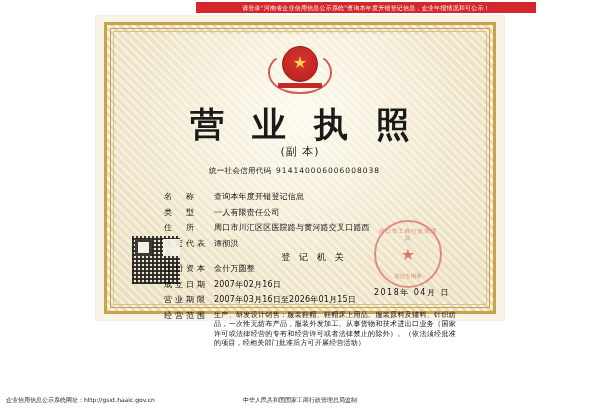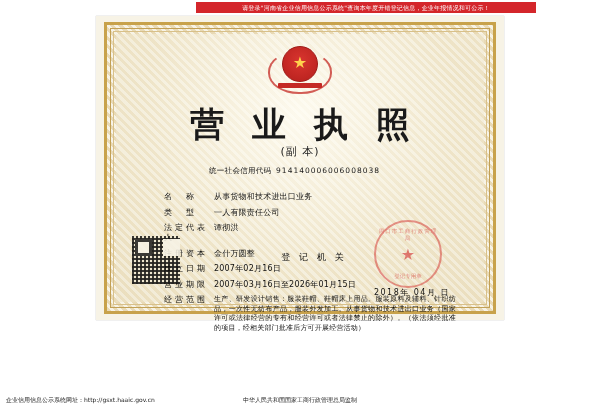--- a/index.html
+++ b/index.html
@@ -323,25 +323,29 @@
     <div class="subtitle">(副 本)</div>
 
     <div class="code-line">
       <span class="label">统一社会信用代码</span>
       <span class="value">914140006006008038</span>
     </div>
 
     <div class="fields">
       <div class="field-row">
         <div class="field-label">名　称</div>
-        <div class="field-value">从事货物和技术进出口业务</div>
+        <div class="field-value">查询本年度开错登记信息</div>
       </div>
       <div class="field-row">
         <div class="field-label">类　型</div>
         <div class="field-value">一人有限责任公司</div>
+      </div>
+      <div class="field-row">
+        <div class="field-label">住　所</div>
+        <div class="field-value">周口市川汇区区医院路与黄河路交叉口路西</div>
       </div>
       <div class="field-row">
         <div class="field-label">法定代表人</div>
         <div class="field-value">谭彻洪</div>
       </div>
       <div class="field-row">
         <div class="field-label">注册资本</div>
         <div class="field-value">金什万圆整</div>
       </div>
       <div class="field-row">

